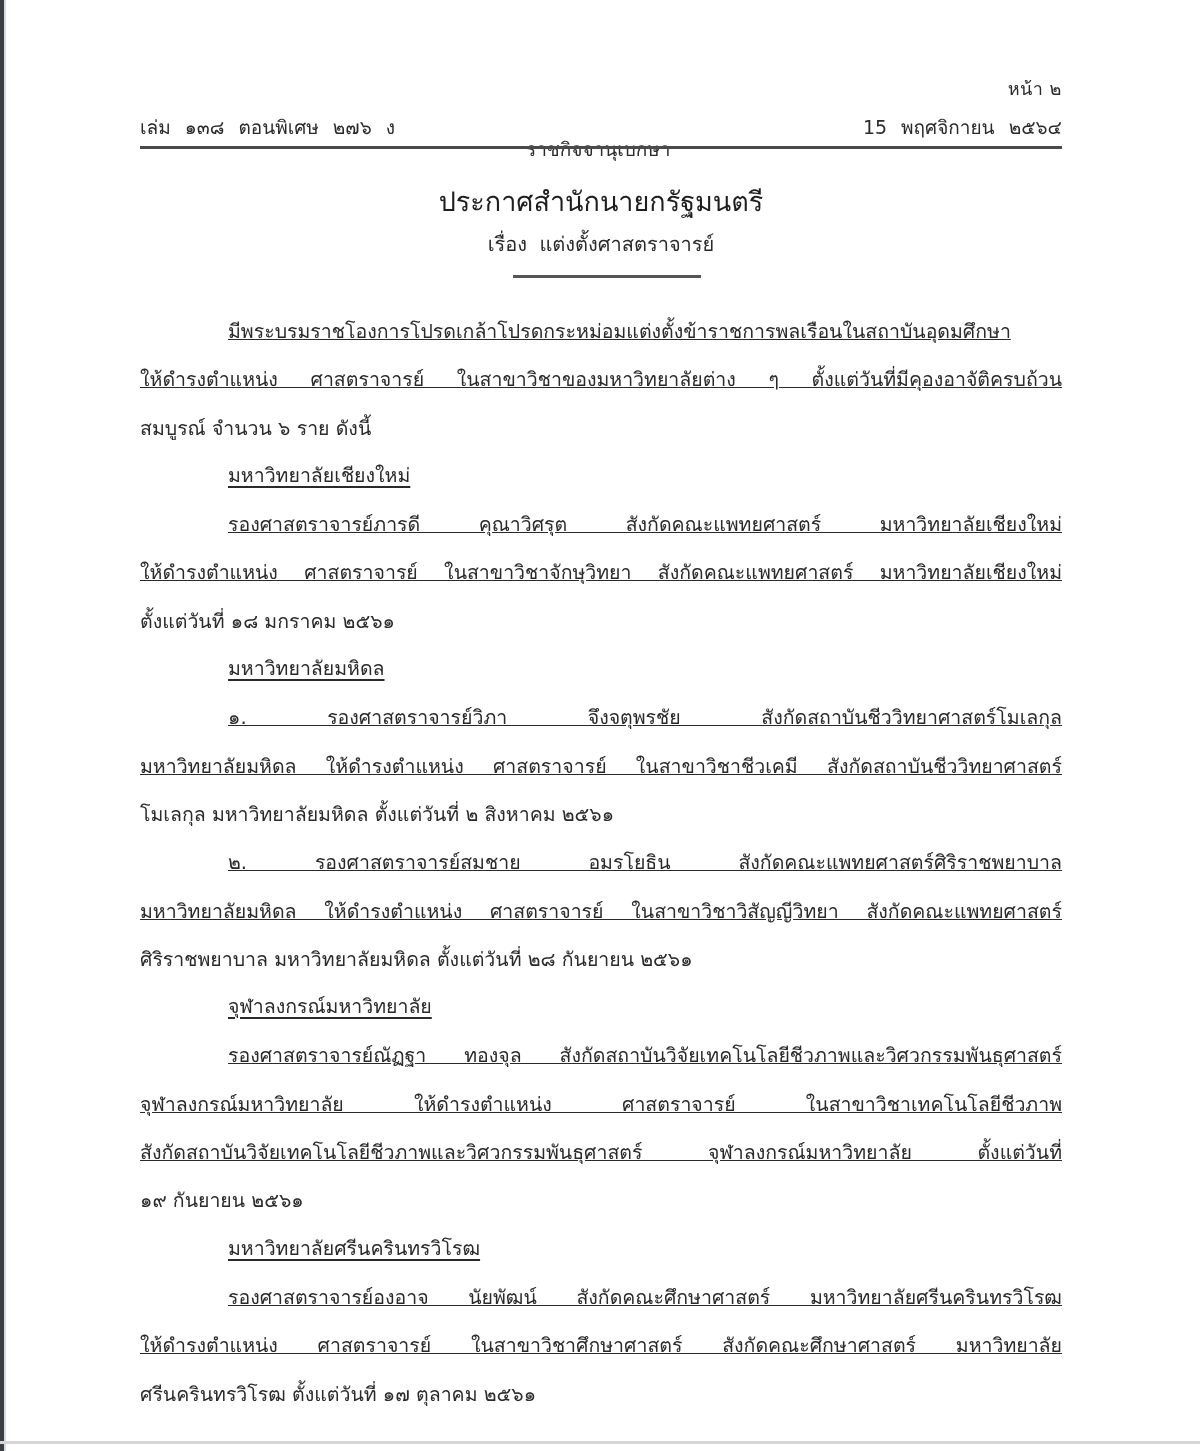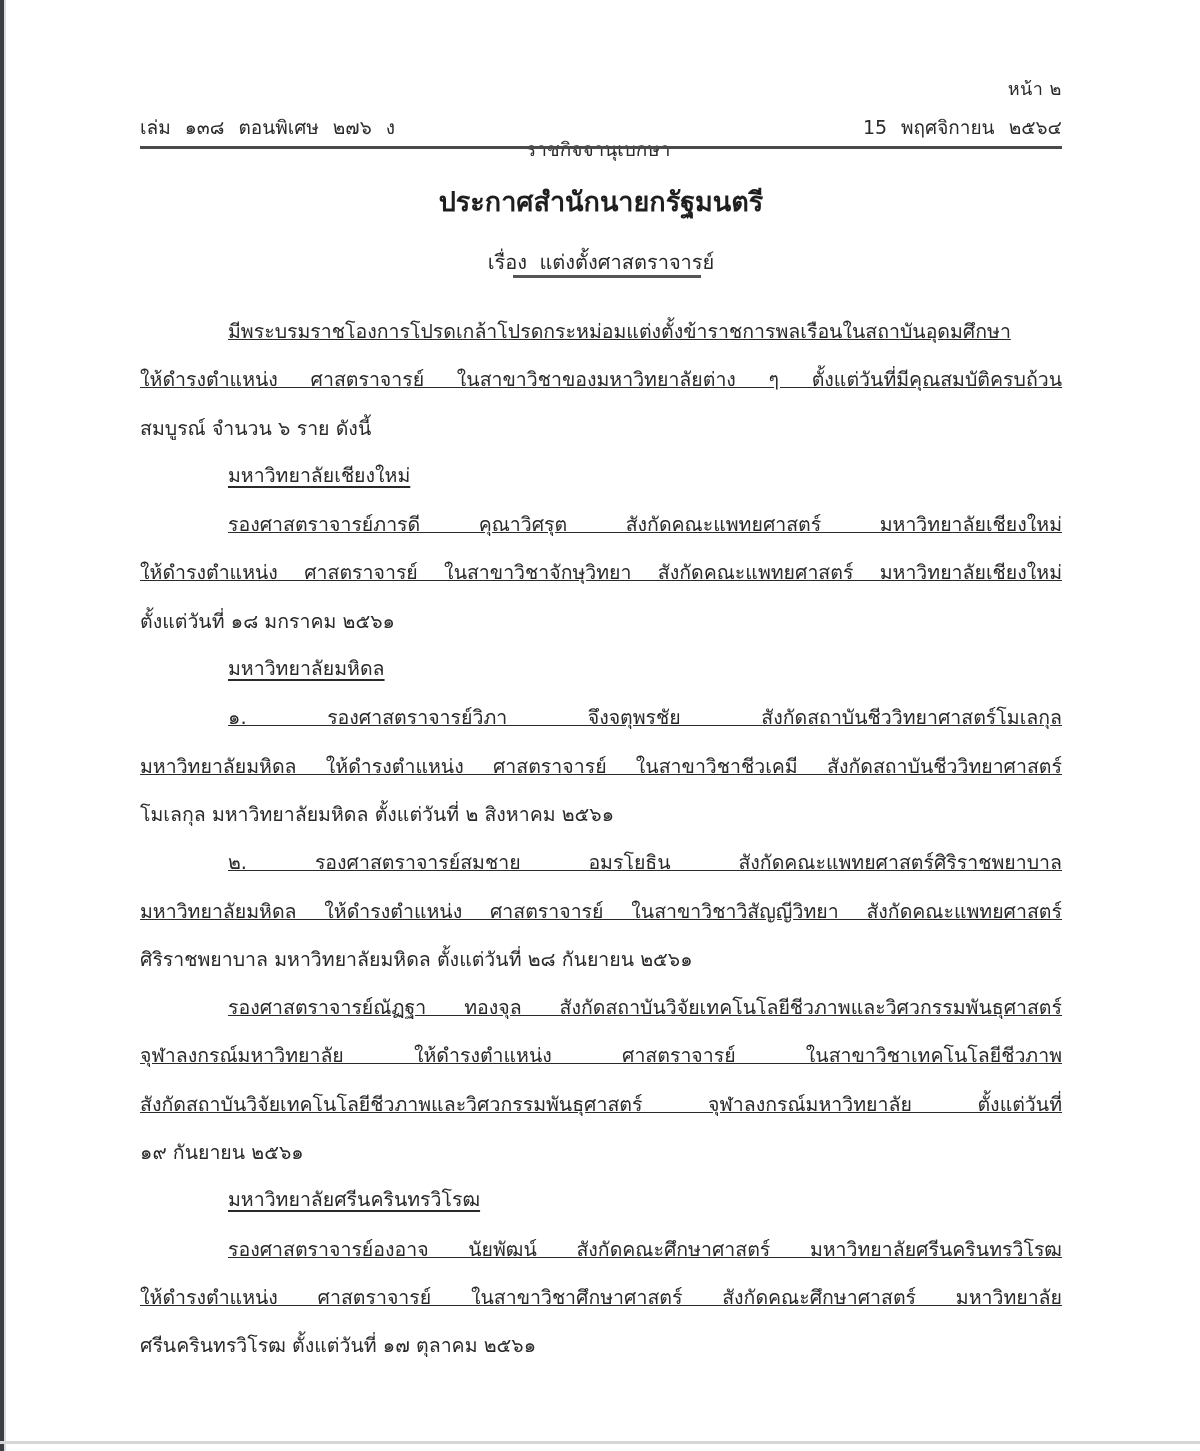--- a/index.html
+++ b/index.html
@@ -68,25 +68,24 @@
       background: #4a4a4a;
     }
     .doc-title {
       position: absolute;
       top: 180px;
       left: 0;
       width: 922px;
       text-align: center;
       font-size: 27px;
       color: #1e1e1e;
-      font-weight: bold;
     }
     .doc-subject {
       position: absolute;
-      top: 246px;
+      top: 228px;
       left: 0;
       width: 922px;
       text-align: center;
       font-size: 20px;
       word-spacing: 6px;
     }
     .title-divider {
       position: absolute;
       top: 275px;
       left: 373px;
@@ -141,36 +140,37 @@
   </div>
   <div class="header-rule"></div>
 
   <div class="doc-title">ประกาศสำนักนายกรัฐมนตรี</div>
   <div class="doc-subject">เรื่อง แต่งตั้งศาสตราจารย์</div>
   <div class="title-divider"></div>
 
   <div class="body-text">
 
     <div class="line justify indent">มีพระบรมราชโองการโปรดเกล้าโปรดกระหม่อมแต่งตั้งข้าราชการพลเรือนในสถาบันอุดมศึกษา</div>
-    <div class="line justify">ให้ดำรงตำแหน่ง ศาสตราจารย์ ในสาขาวิชาของมหาวิทยาลัยต่าง ๆ ตั้งแต่วันที่มีคุณสมบัติครบถ้วน</div>
+    <div class="line justify">ให้ดำรงตำแหน่ง ศาสตราจารย์ ในสาขาวิชาของมหาวิทยาลัยต่าง ๆ ตั้งแต่วันที่มีคุองอาจัติครบถ้วน</div>
     <div class="line">สมบูรณ์ จำนวน ๖ ราย ดังนี้</div>
 
     <div class="line heading"><span>มหาวิทยาลัยเชียงใหม่</span></div>
     <div class="line justify indent">รองศาสตราจารย์ภารดี คุณาวิศรุต สังกัดคณะแพทยศาสตร์ มหาวิทยาลัยเชียงใหม่</div>
     <div class="line justify">ให้ดำรงตำแหน่ง ศาสตราจารย์ ในสาขาวิชาจักษุวิทยา สังกัดคณะแพทยศาสตร์ มหาวิทยาลัยเชียงใหม่</div>
     <div class="line">ตั้งแต่วันที่ ๑๘ มกราคม ๒๕๖๑</div>
 
     <div class="line heading"><span>มหาวิทยาลัยมหิดล</span></div>
     <div class="line justify indent">๑. รองศาสตราจารย์วิภา จึงจตุพรชัย สังกัดสถาบันชีววิทยาศาสตร์โมเลกุล</div>
     <div class="line justify">มหาวิทยาลัยมหิดล ให้ดำรงตำแหน่ง ศาสตราจารย์ ในสาขาวิชาชีวเคมี สังกัดสถาบันชีววิทยาศาสตร์</div>
     <div class="line">โมเลกุล มหาวิทยาลัยมหิดล ตั้งแต่วันที่ ๒ สิงหาคม ๒๕๖๑</div>
     <div class="line justify indent">๒. รองศาสตราจารย์สมชาย อมรโยธิน สังกัดคณะแพทยศาสตร์ศิริราชพยาบาล</div>
     <div class="line justify">มหาวิทยาลัยมหิดล ให้ดำรงตำแหน่ง ศาสตราจารย์ ในสาขาวิชาวิสัญญีวิทยา สังกัดคณะแพทยศาสตร์</div>
     <div class="line">ศิริราชพยาบาล มหาวิทยาลัยมหิดล ตั้งแต่วันที่ ๒๘ กันยายน ๒๕๖๑</div>
 
+    <div class="line heading"><span>จุฬาลงกรณ์มหาวิทยาลัย</span></div>
     <div class="line justify indent">รองศาสตราจารย์ณัฏฐา ทองจุล สังกัดสถาบันวิจัยเทคโนโลยีชีวภาพและวิศวกรรมพันธุศาสตร์</div>
     <div class="line justify">จุฬาลงกรณ์มหาวิทยาลัย ให้ดำรงตำแหน่ง ศาสตราจารย์ ในสาขาวิชาเทคโนโลยีชีวภาพ</div>
     <div class="line justify">สังกัดสถาบันวิจัยเทคโนโลยีชีวภาพและวิศวกรรมพันธุศาสตร์ จุฬาลงกรณ์มหาวิทยาลัย ตั้งแต่วันที่</div>
     <div class="line">๑๙ กันยายน ๒๕๖๑</div>
 
     <div class="line heading"><span>มหาวิทยาลัยศรีนครินทรวิโรฒ</span></div>
     <div class="line justify indent">รองศาสตราจารย์องอาจ นัยพัฒน์ สังกัดคณะศึกษาศาสตร์ มหาวิทยาลัยศรีนครินทรวิโรฒ</div>
     <div class="line justify">ให้ดำรงตำแหน่ง ศาสตราจารย์ ในสาขาวิชาศึกษาศาสตร์ สังกัดคณะศึกษาศาสตร์ มหาวิทยาลัย</div>
     <div class="line">ศรีนครินทรวิโรฒ ตั้งแต่วันที่ ๑๗ ตุลาคม ๒๕๖๑</div>
 

